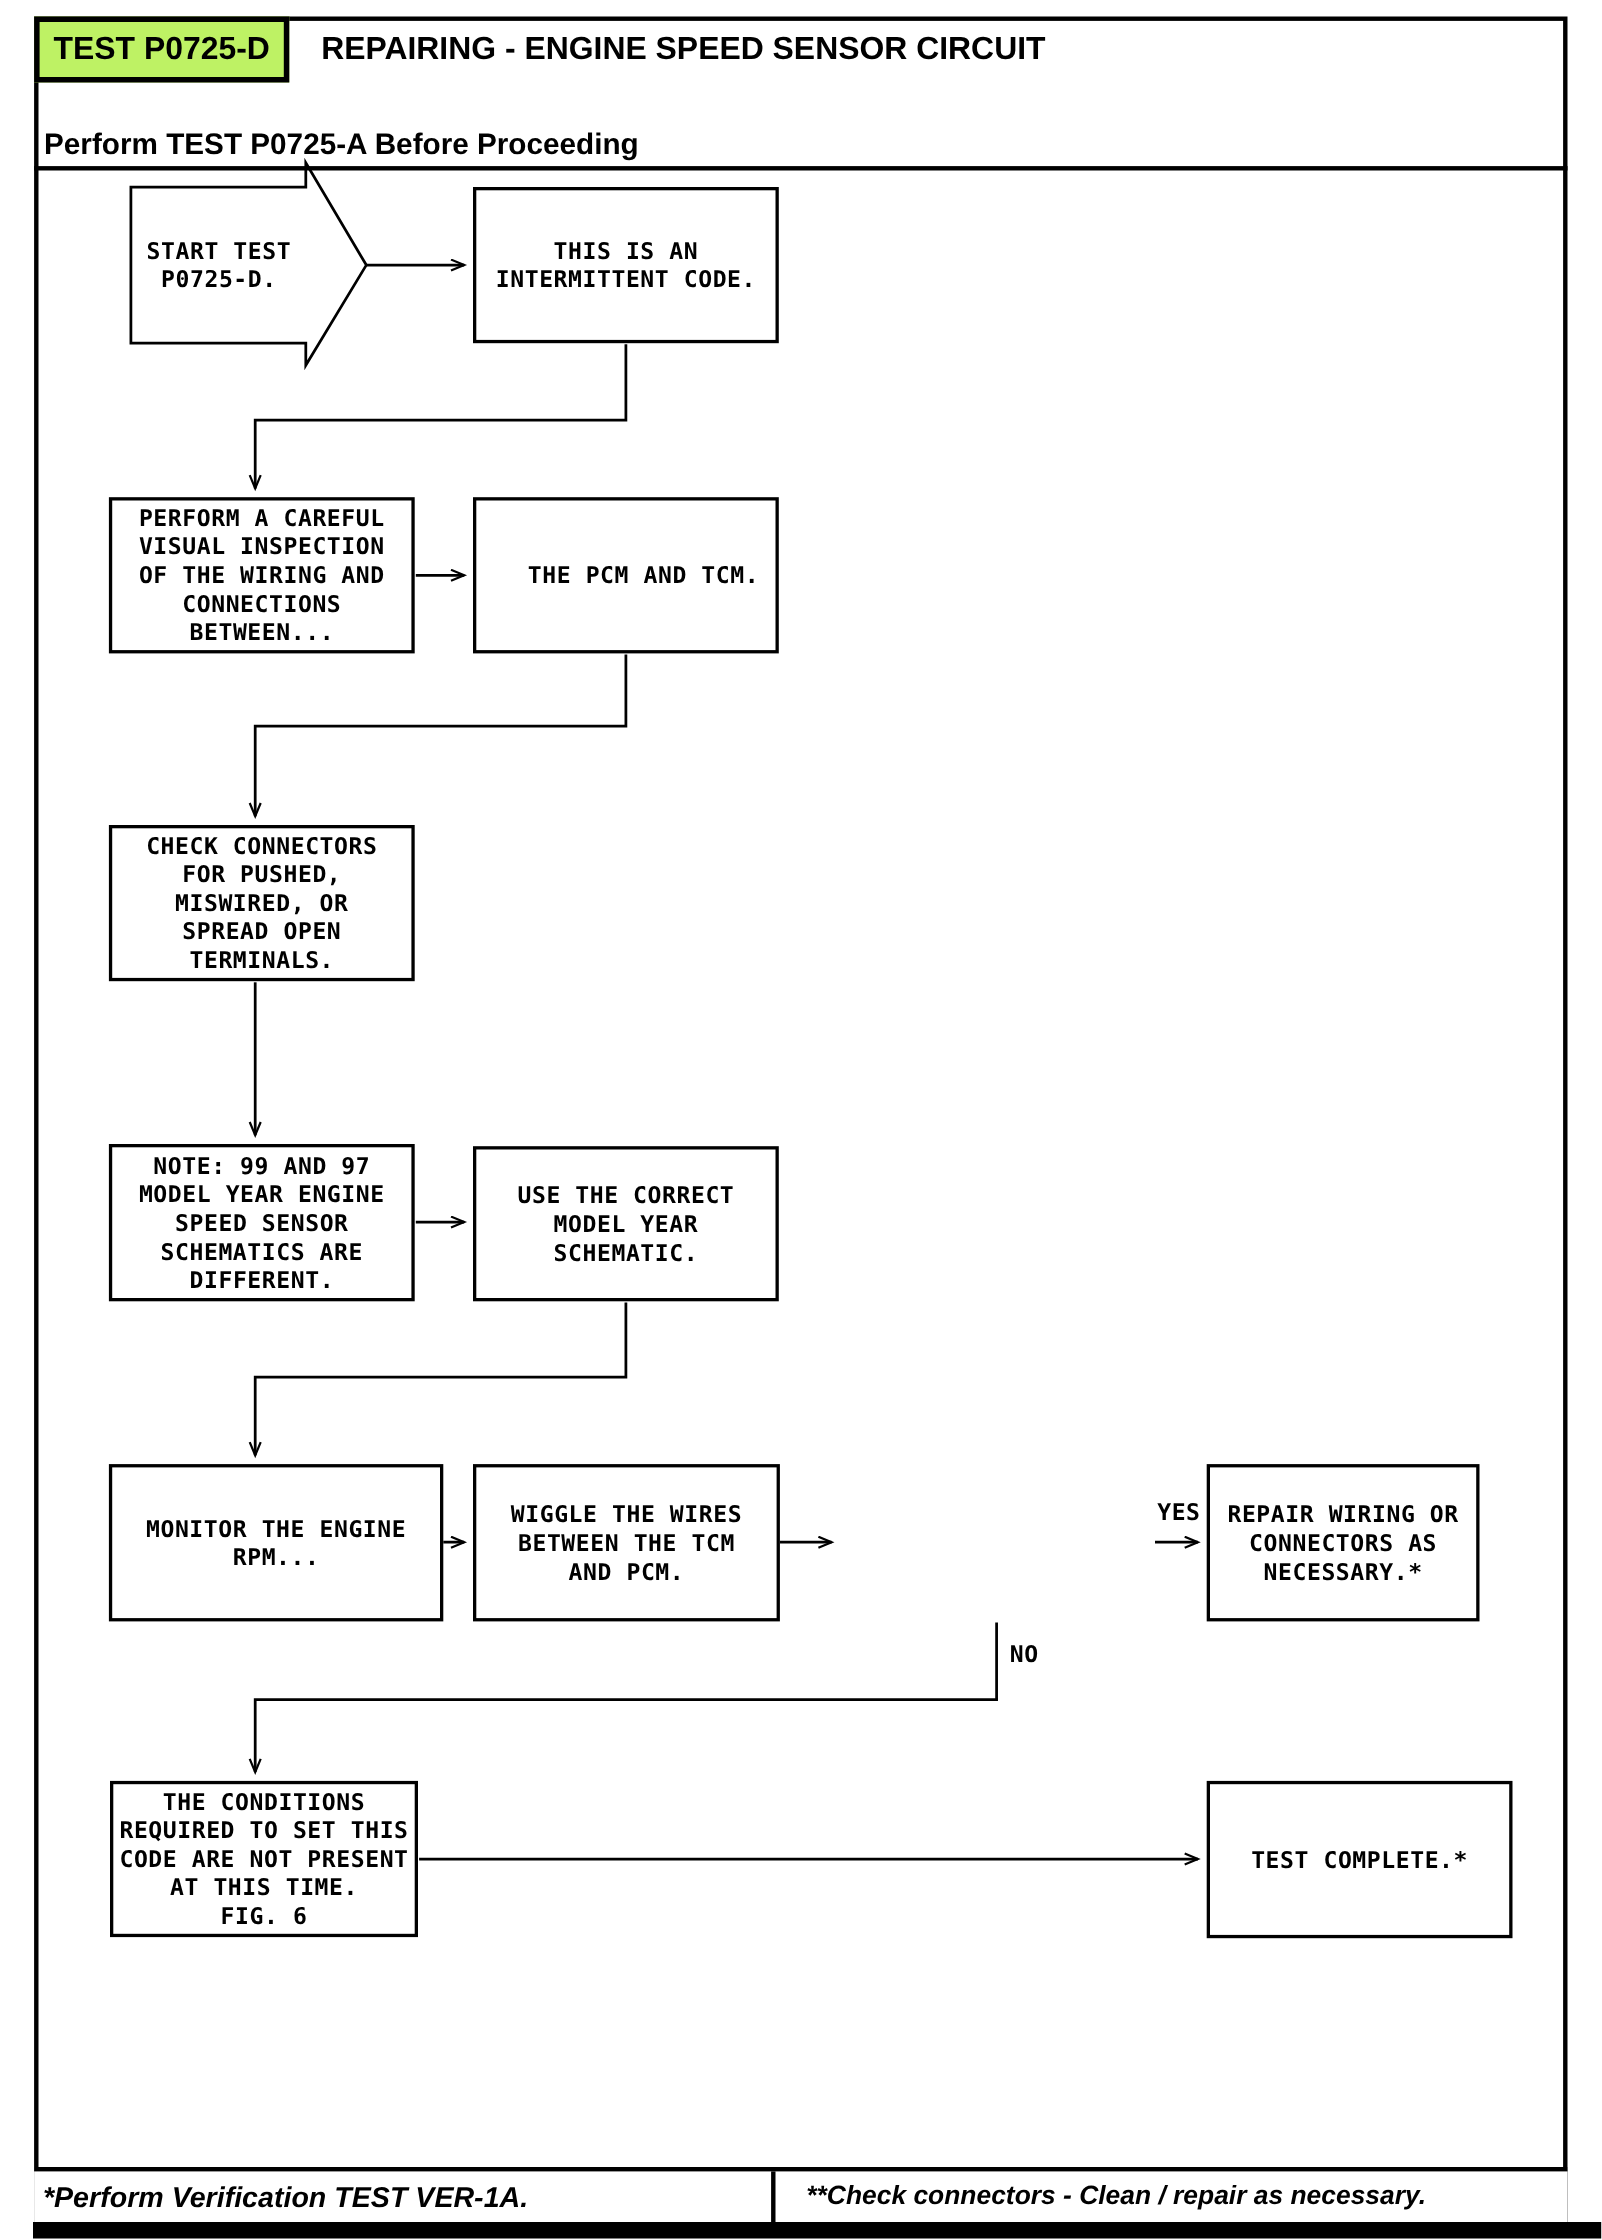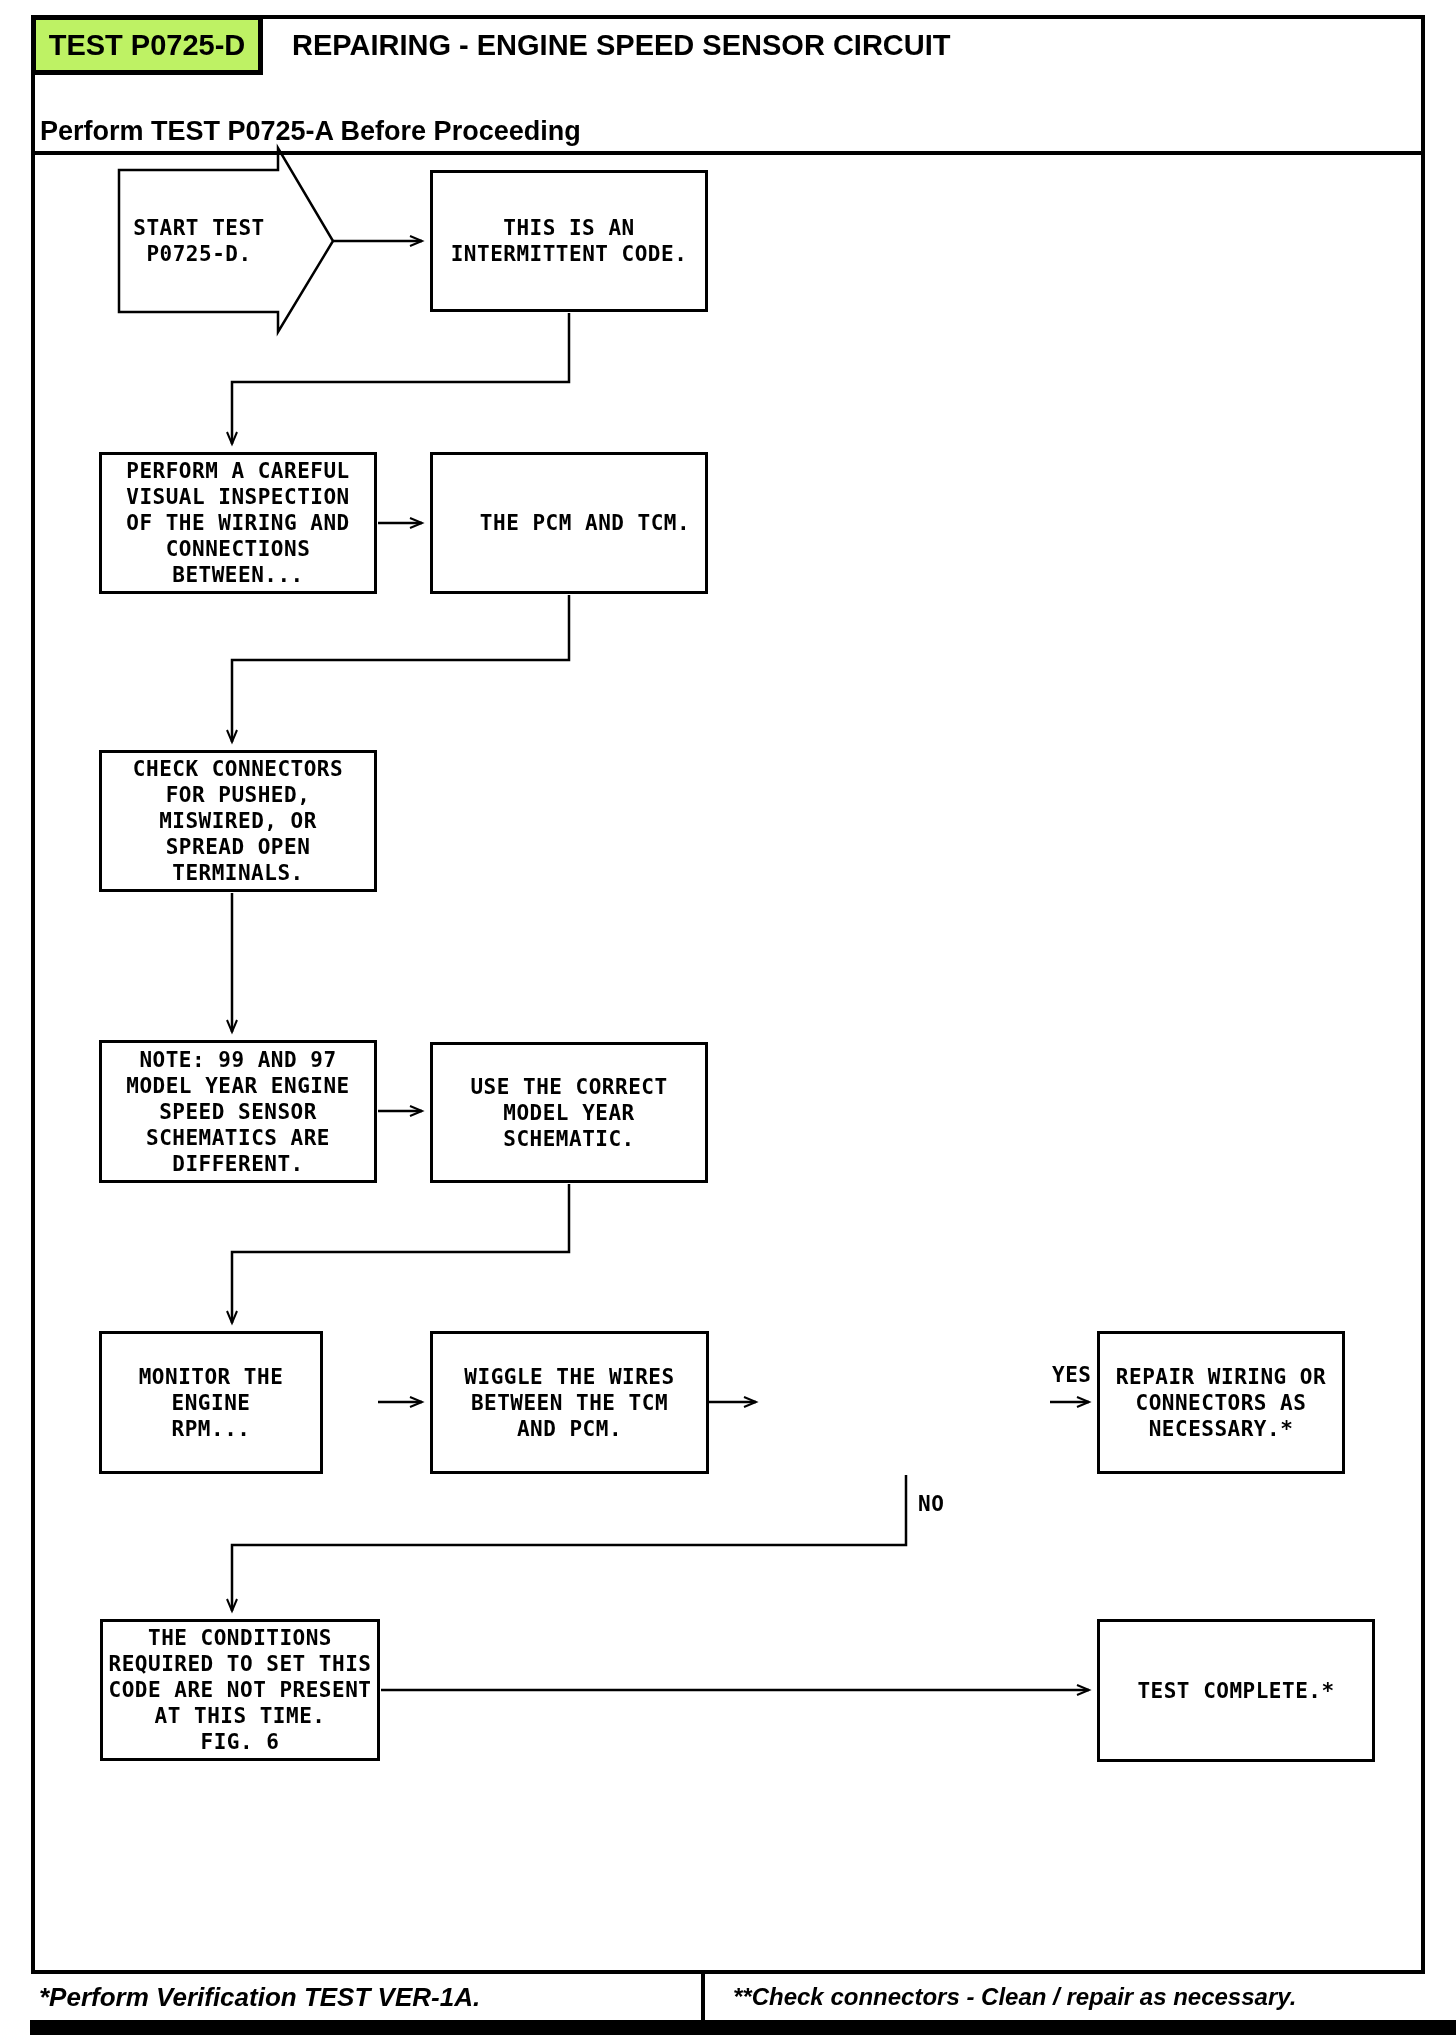--- a/index.html
+++ b/index.html
@@ -153,21 +153,21 @@
 SCHEMATICS ARE
 DIFFERENT.</span>
   </div>
 
   <div class="node" style="left:430px;top:1042px;width:278px;height:141px;">
     <span class="ntext">USE THE CORRECT
 MODEL YEAR
 SCHEMATIC.</span>
   </div>
 
-  <div class="node" style="left:99px;top:1331px;width:224px;height:143px;">
+  <div class="node" style="left:99px;top:1331px;width:304px;height:143px;">
     <span class="ntext">MONITOR THE ENGINE
 RPM...</span>
   </div>
 
   <div class="node" style="left:430px;top:1331px;width:279px;height:143px;">
     <span class="ntext">WIGGLE THE WIRES
 BETWEEN THE TCM
 AND PCM.</span>
   </div>
 

